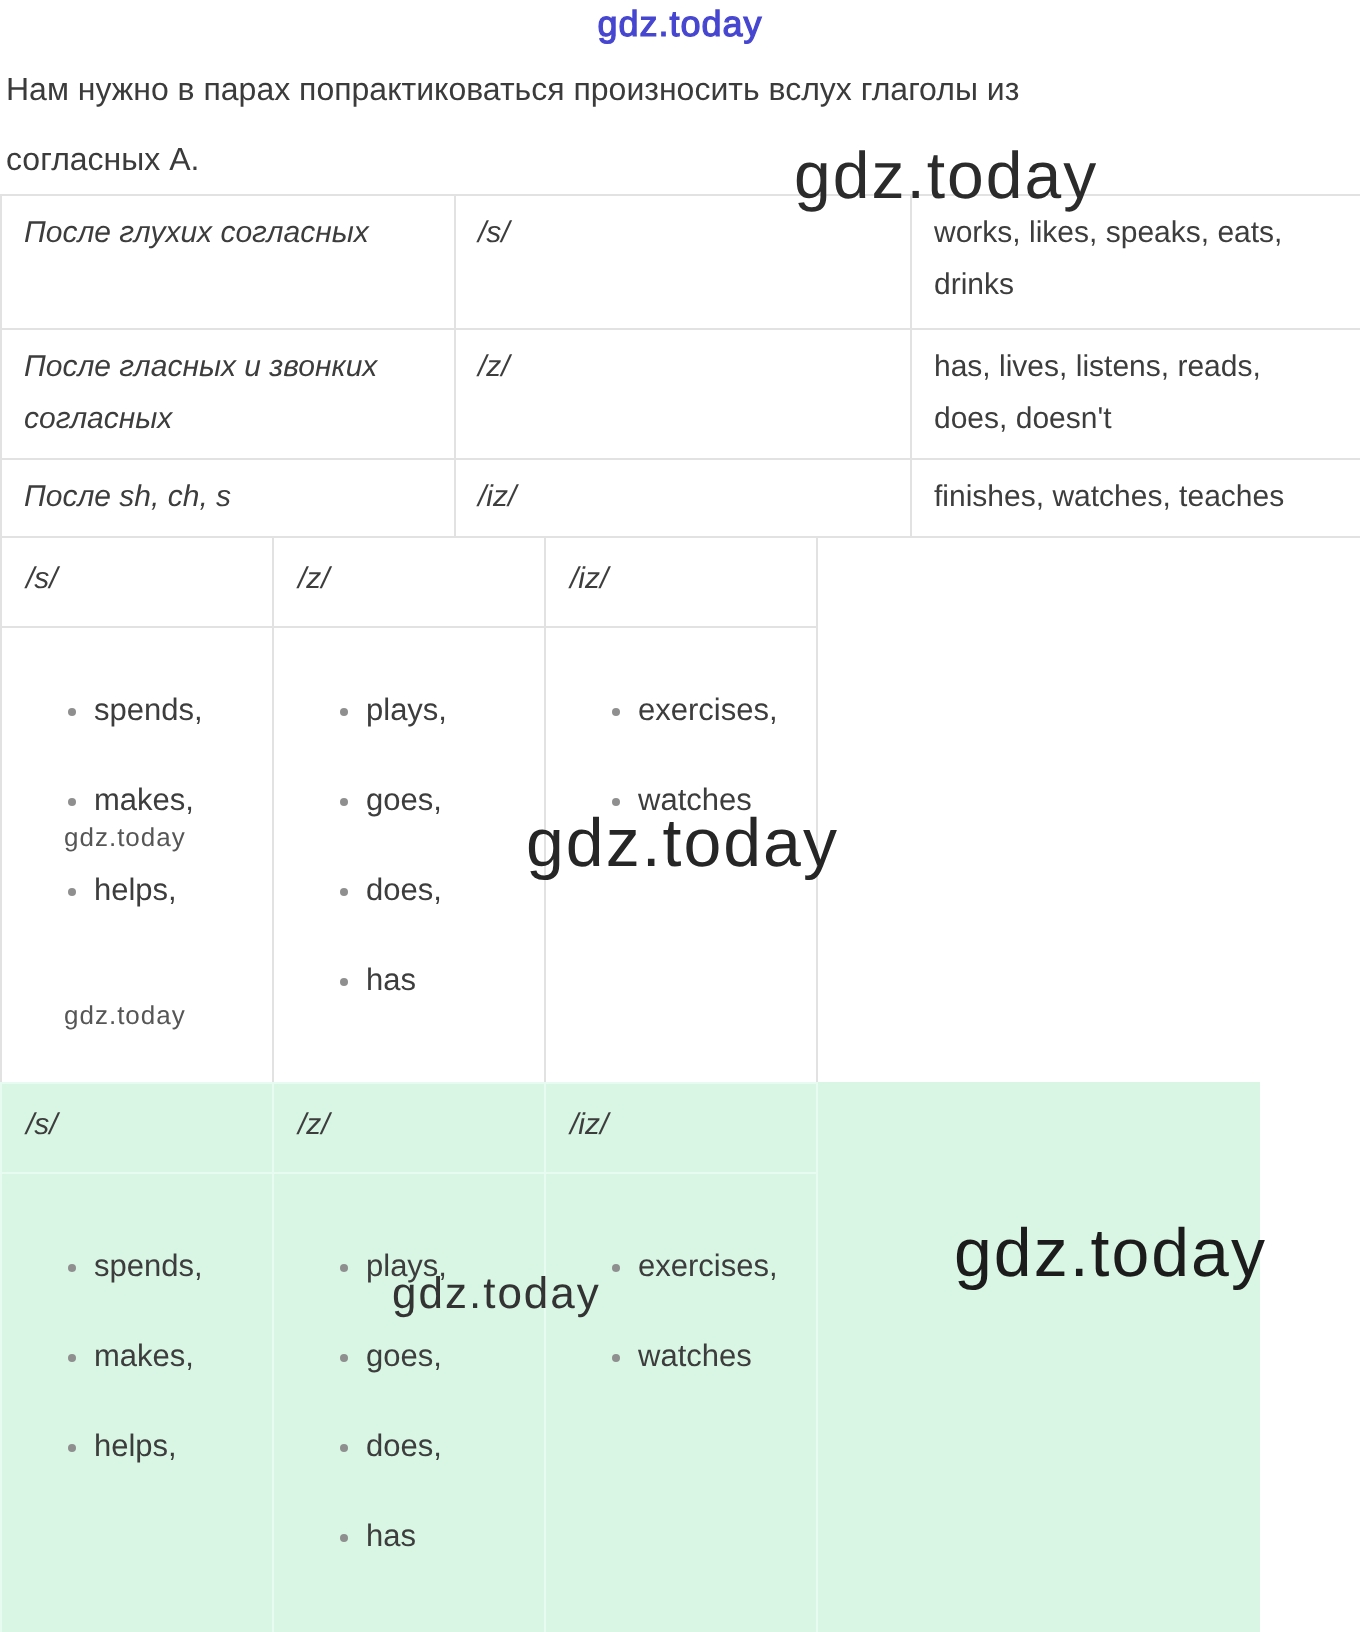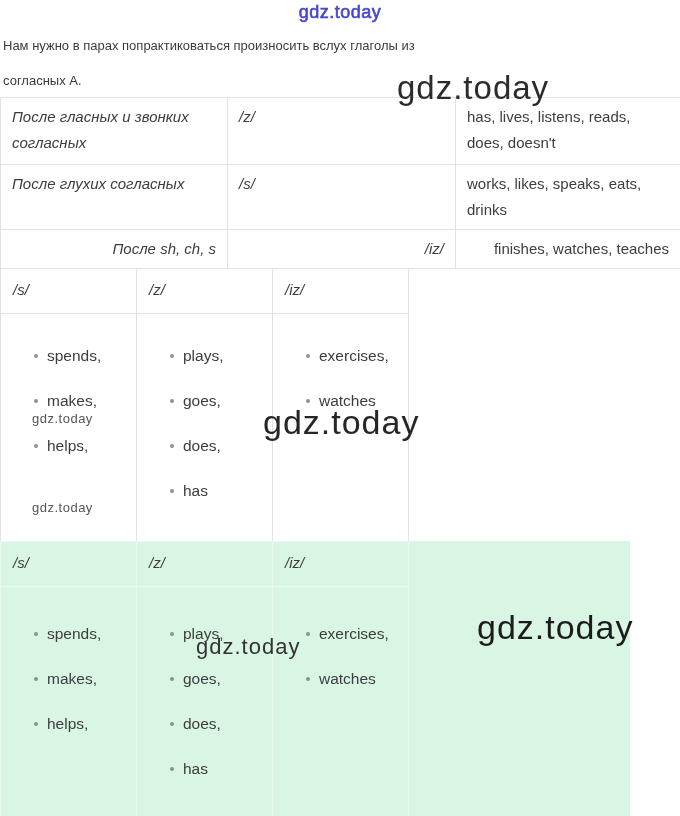--- a/index.html
+++ b/index.html
@@ -19,32 +19,32 @@
   .wm-top{top:2px;left:50%;transform:translateX(-50%);font-size:18px;
     color:var(--watermark-blue);-webkit-text-stroke:0.6px var(--watermark-blue);
     font-weight:400;letter-spacing:0.5px;}
   .wm-big1{left:397px;top:69px;font-size:33px;color:#2b2b2b;}
   .wm-small1{left:32px;top:411px;font-size:13px;color:#565656;letter-spacing:0.5px;}
   .wm-small2{left:32px;top:500px;font-size:13px;color:#565656;letter-spacing:0.5px;}
   .wm-big2{left:263px;top:403px;font-size:34px;color:#262626;}
   .wm-green-mid{left:196px;top:634px;font-size:22px;color:#333333;}
   .wm-green-big{left:477px;top:608px;font-size:34px;color:#1c1c1c;}
 
-  .intro{position:absolute;left:3px;top:28px;width:665px;font-size:13px;line-height:35px;color:#3b3b3b;}
+  .intro{position:absolute;left:3px;top:28px;width:665px;font-size:16px;line-height:35px;color:#3b3b3b;}
 
   table{border-collapse:collapse;table-layout:fixed;position:absolute;}
   td{vertical-align:top;font-size:15px;overflow:hidden;}
 
   
   .rules-table{left:0;top:97px;width:680px;}
   .rules-table td{border:1px solid var(--table-border);padding:6px 11px;line-height:26px;}
   .rules-table .rule-cell,.rules-table .sound-cell{font-style:italic;}
   .rules-table tr:nth-child(1){height:67px;}
   .rules-table tr:nth-child(2){height:61px;}
-  .rules-table tr:nth-child(3){height:39px;text-align:right;}
+  .rules-table tr:nth-child(3){height:39px;}
 
   
   .sound-table{width:409px;}
   .sound-table col{width:136px;}
   .practice-table{left:0;top:268px;}
   .practice-table td{border:1px solid var(--table-border);}
   .sound-table .head-cell{font-style:italic;padding:12px;height:20px;}
   .practice-table .head-row{height:44px;}
   .practice-table .body-row td{height:215px;padding:33px 0 0 0;}
   .answer-table .body-row td{height:230px;padding:38px 0 0 0;}
@@ -72,28 +72,28 @@
 <div class="wm wm-big1">gdz.today</div>
 
 <table class="rules-table">
   <colgroup>
       <col style="width:227px">
       <col style="width:228px">
       <col style="width:225px">
     </colgroup>
   <tbody>
     <tr>
+      <td class="rule-cell">После глухих согласных</td>
+      <td class="sound-cell">/s/</td>
+      <td class="examples-cell">works, likes, speaks, eats, drinks</td>
+    </tr>
+    <tr>
       <td class="rule-cell">После гласных и звонких согласных</td>
       <td class="sound-cell">/z/</td>
       <td class="examples-cell">has, lives, listens, reads, does, doesn't</td>
-    </tr>
-    <tr>
-      <td class="rule-cell">После глухих согласных</td>
-      <td class="sound-cell">/s/</td>
-      <td class="examples-cell">works, likes, speaks, eats, drinks</td>
     </tr>
     <tr>
       <td class="rule-cell">После sh, ch, s</td>
       <td class="sound-cell">/iz/</td>
       <td class="examples-cell">finishes, watches, teaches</td>
     </tr>
   </tbody>
 </table>
 
 <table class="sound-table practice-table">

